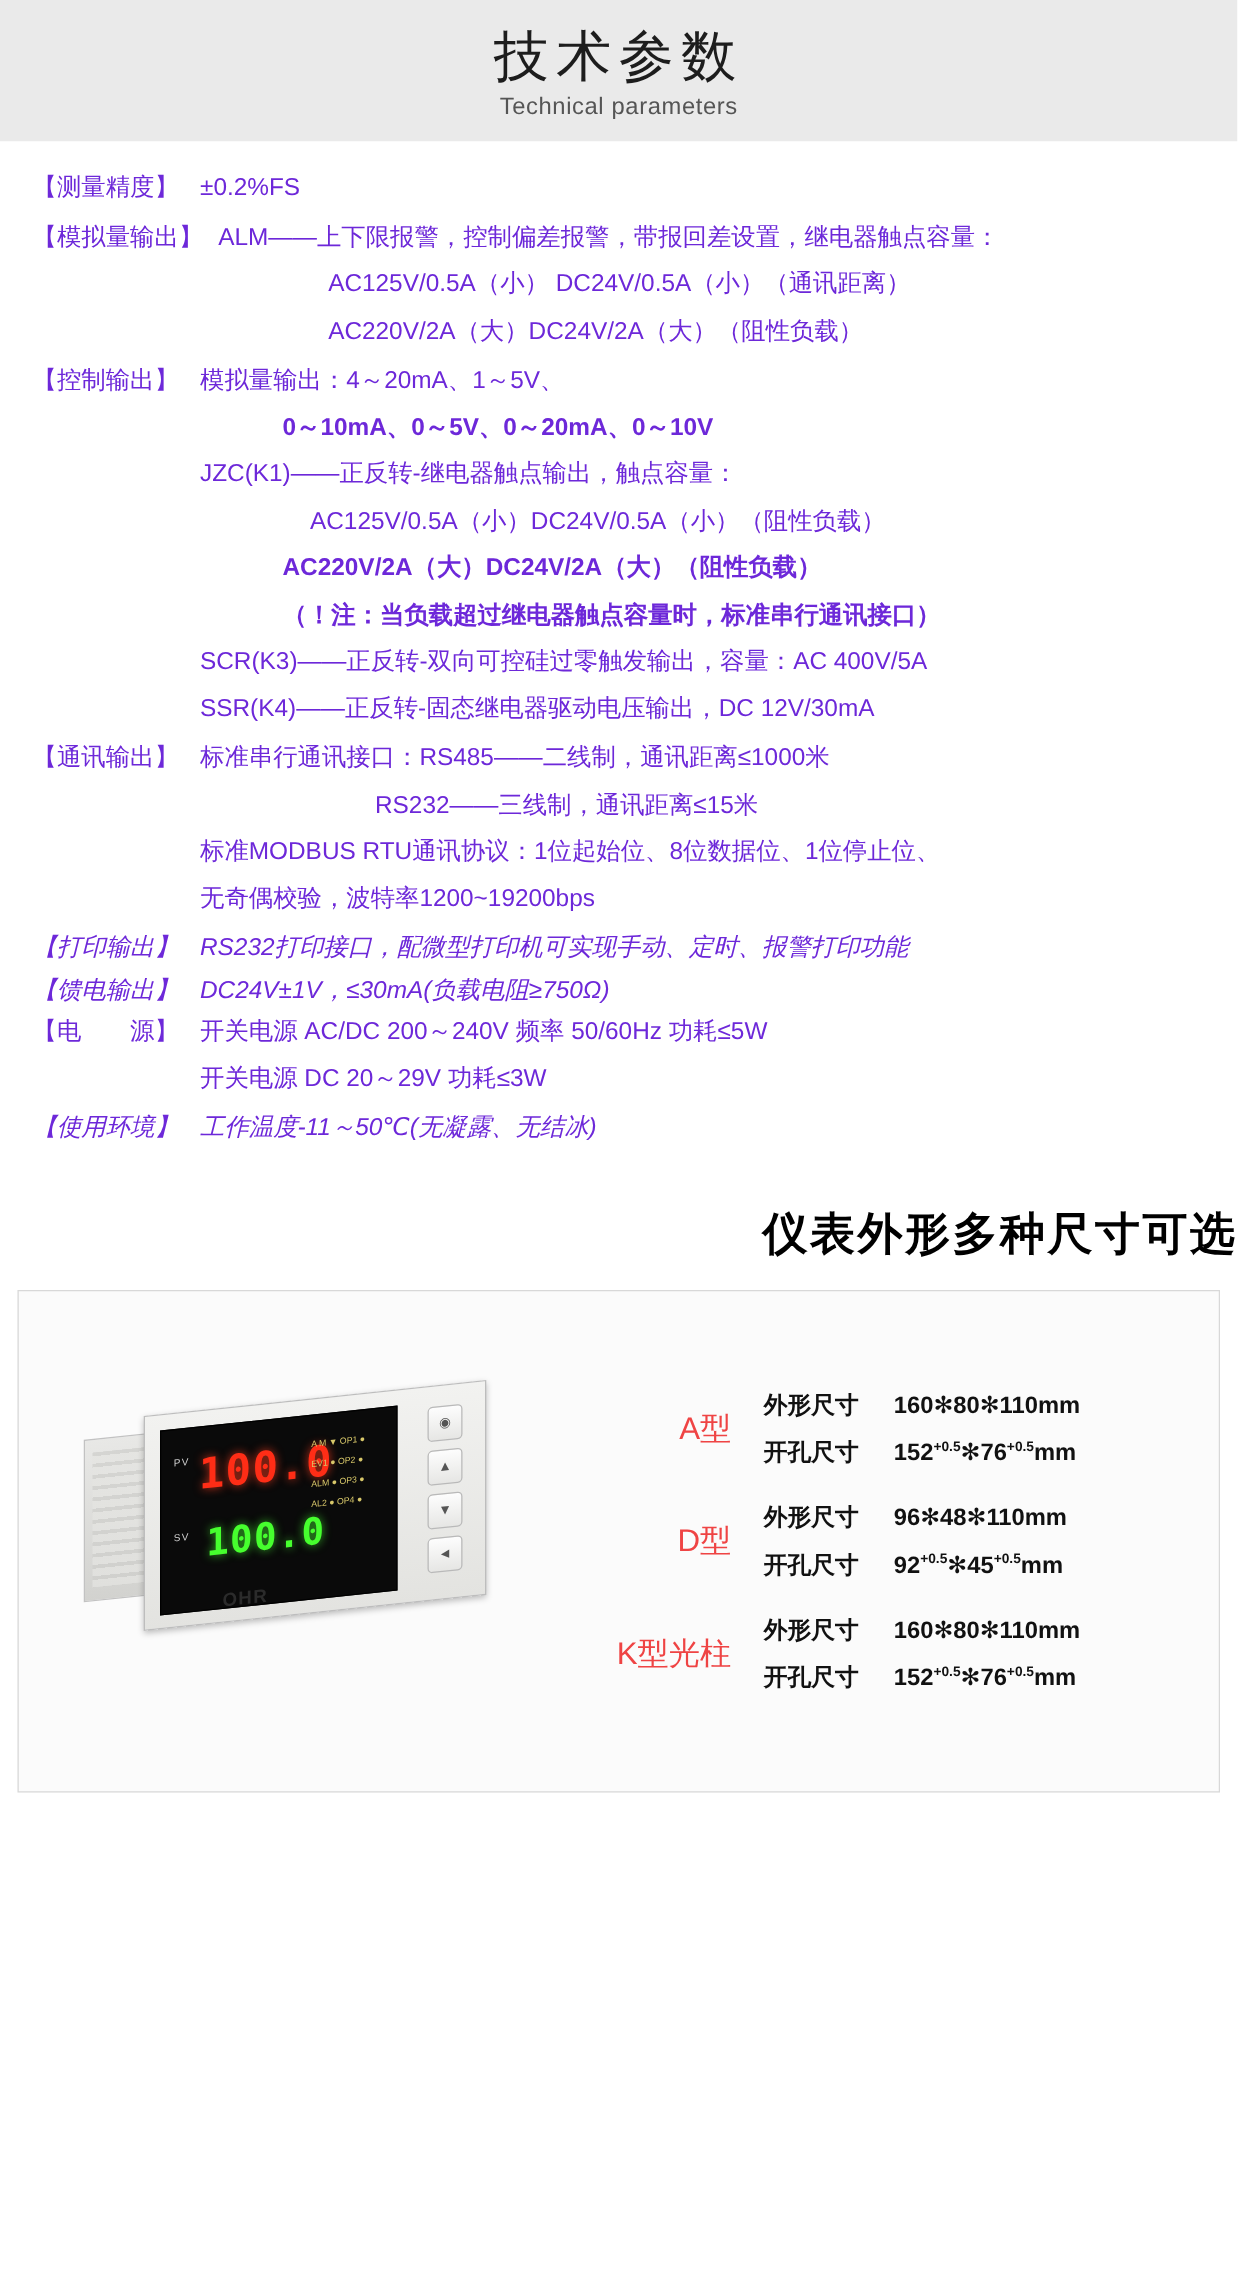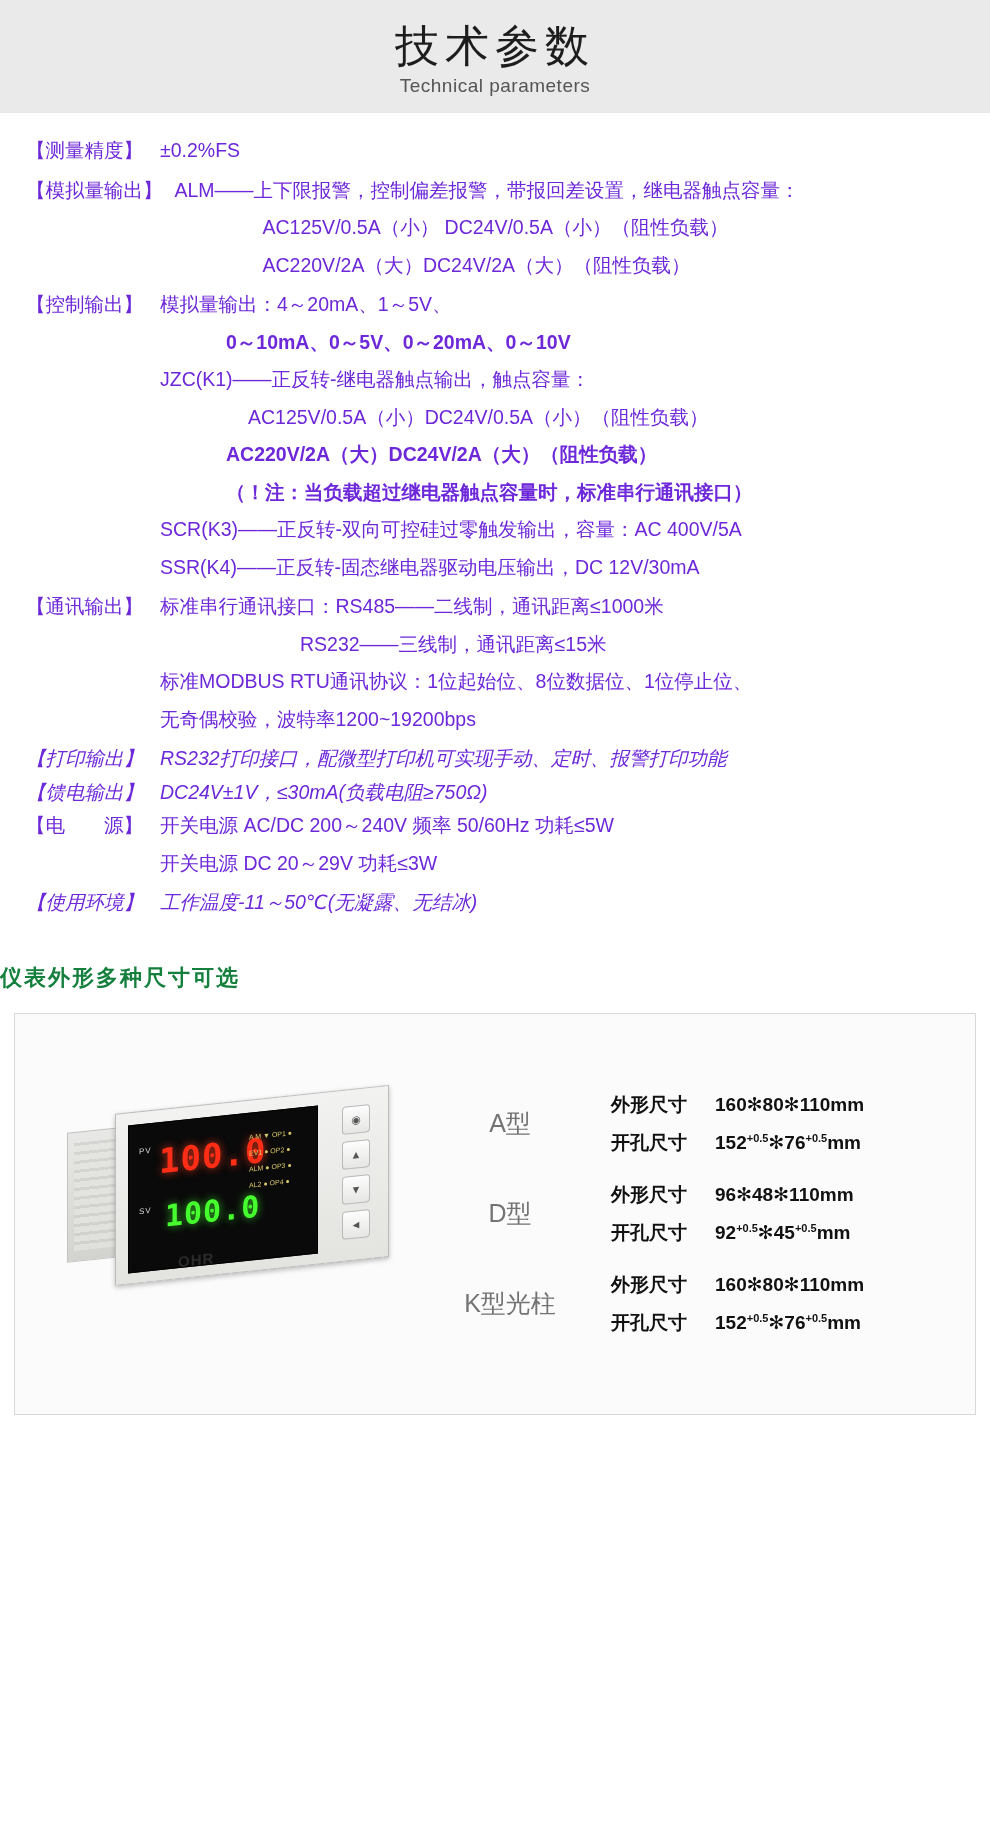--- a/index.html
+++ b/index.html
@@ -63,25 +63,25 @@
     margin-bottom: 18px;
     white-space: nowrap;
   }
   .line:last-child { margin-bottom: 0; }
   .indent1 { padding-left: 88px; }
   .indent3 { padding-left: 66px; font-weight: bold; }
   .indent4 { padding-left: 140px; }
 
   
   .section-heading {
-    text-align: left;
-    font-size: 22px;
+    text-align: right;
+    font-size: 36px;
     font-weight: 700;
     letter-spacing: 2px;
-    color: #15803d;
+    color: #000000;
     margin: 30px 0 20px 0;
   }
   
   .panel {
     margin: 0 14px 24px 14px;
     border: 1px solid #d8d8d8;
     background: #fbfbfb;
     height: 400px;
     position: relative;
     display: flex;
@@ -201,24 +201,24 @@
     flex-direction: column;
     justify-content: center;
     gap: 26px;
   }
   .size-row {
     display: flex;
     align-items: center;
   }
   .size-model {
     flex: 0 0 150px;
-    text-align: center;
+    text-align: right;
     padding-right: 26px;
     font-size: 25px;
-    color: #737373;
+    color: #ef4444;
   }
   .size-vals {
     flex: 1 1 auto;
     font-size: 19px;
     font-weight: 700;
     color: #111;
   }
   .size-vals .sline {
     margin-bottom: 12px;
     white-space: nowrap;
@@ -251,21 +251,21 @@
       <div class="label wide">【测量精度】</div>
       <div class="vals">
         <div class="line">±0.2%FS</div>
       </div>
     </div>
 
     <div class="row">
       <div class="label wide">【模拟量输出】</div>
       <div class="vals">
         <div class="line">ALM——上下限报警，控制偏差报警，带报回差设置，继电器触点容量：</div>
-        <div class="line indent1">AC125V/0.5A（小）  DC24V/0.5A（小）（阻性负载）</div>
+        <div class="line indent1">AC125V/0.5A（小）  DC24V/0.5A（小）（通讯距离）</div>
         <div class="line indent1">AC220V/2A（大）DC24V/2A（大）（阻性负载）</div>
       </div>
     </div>
 
     <div class="row">
       <div class="label wide">【控制输出】</div>
       <div class="vals">
         <div class="line">模拟量输出：4～20mA、1～5V、</div>
         <div class="line indent3">0～10mA、0～5V、0～20mA、0～10V</div>
         <div class="line">JZC(K1)——正反转-继电器触点输出，触点容量：</div>

